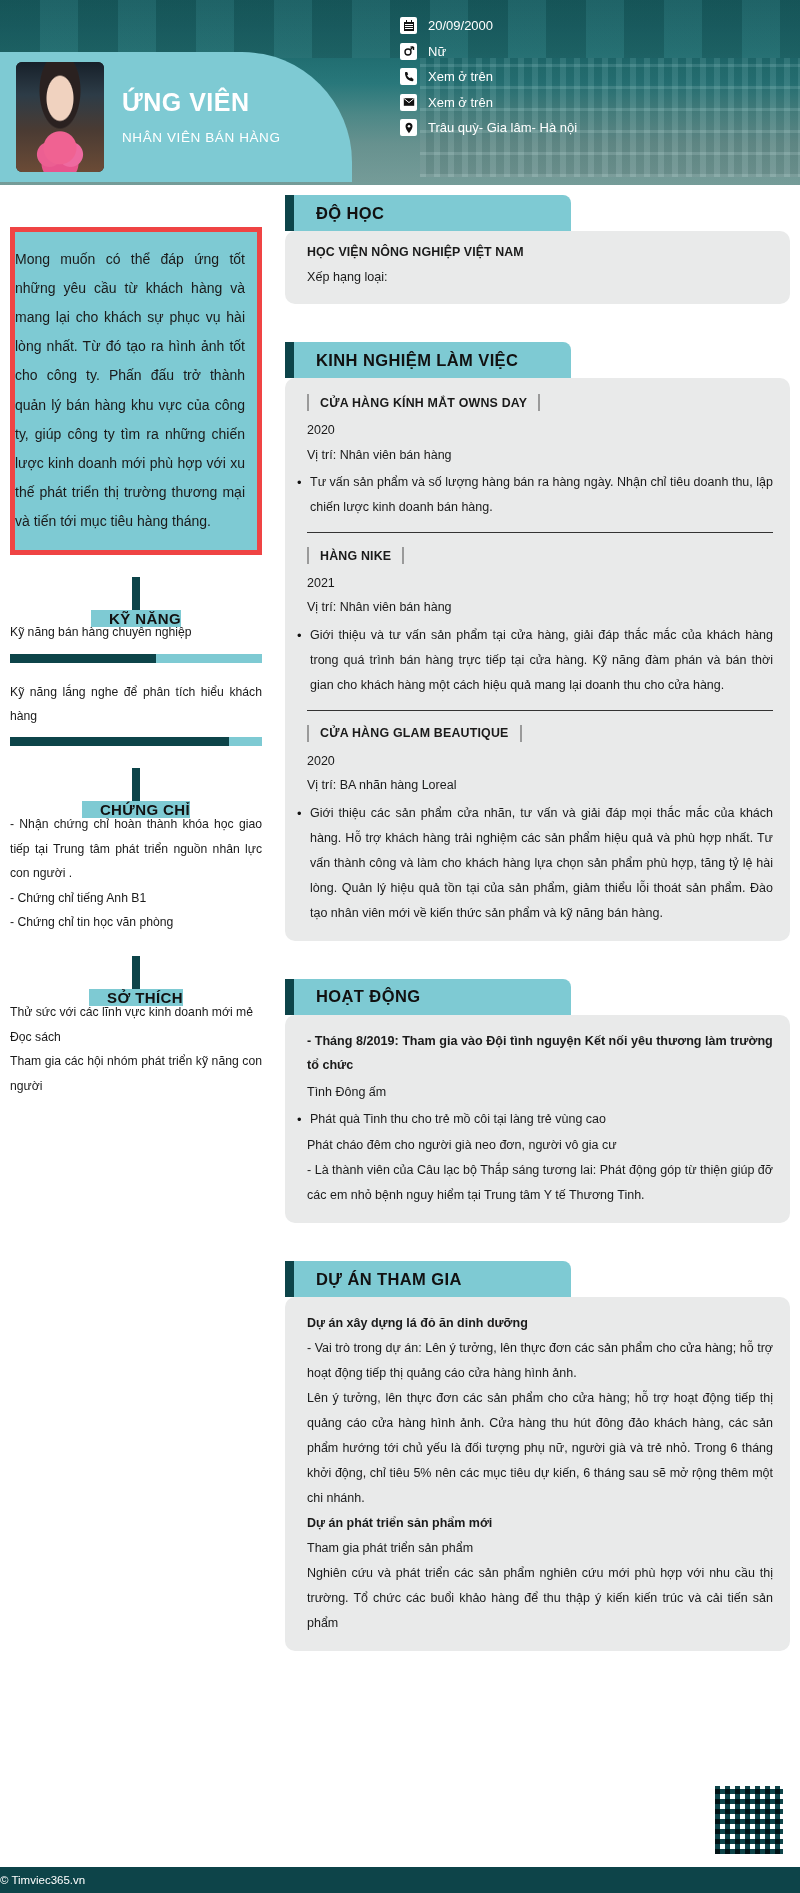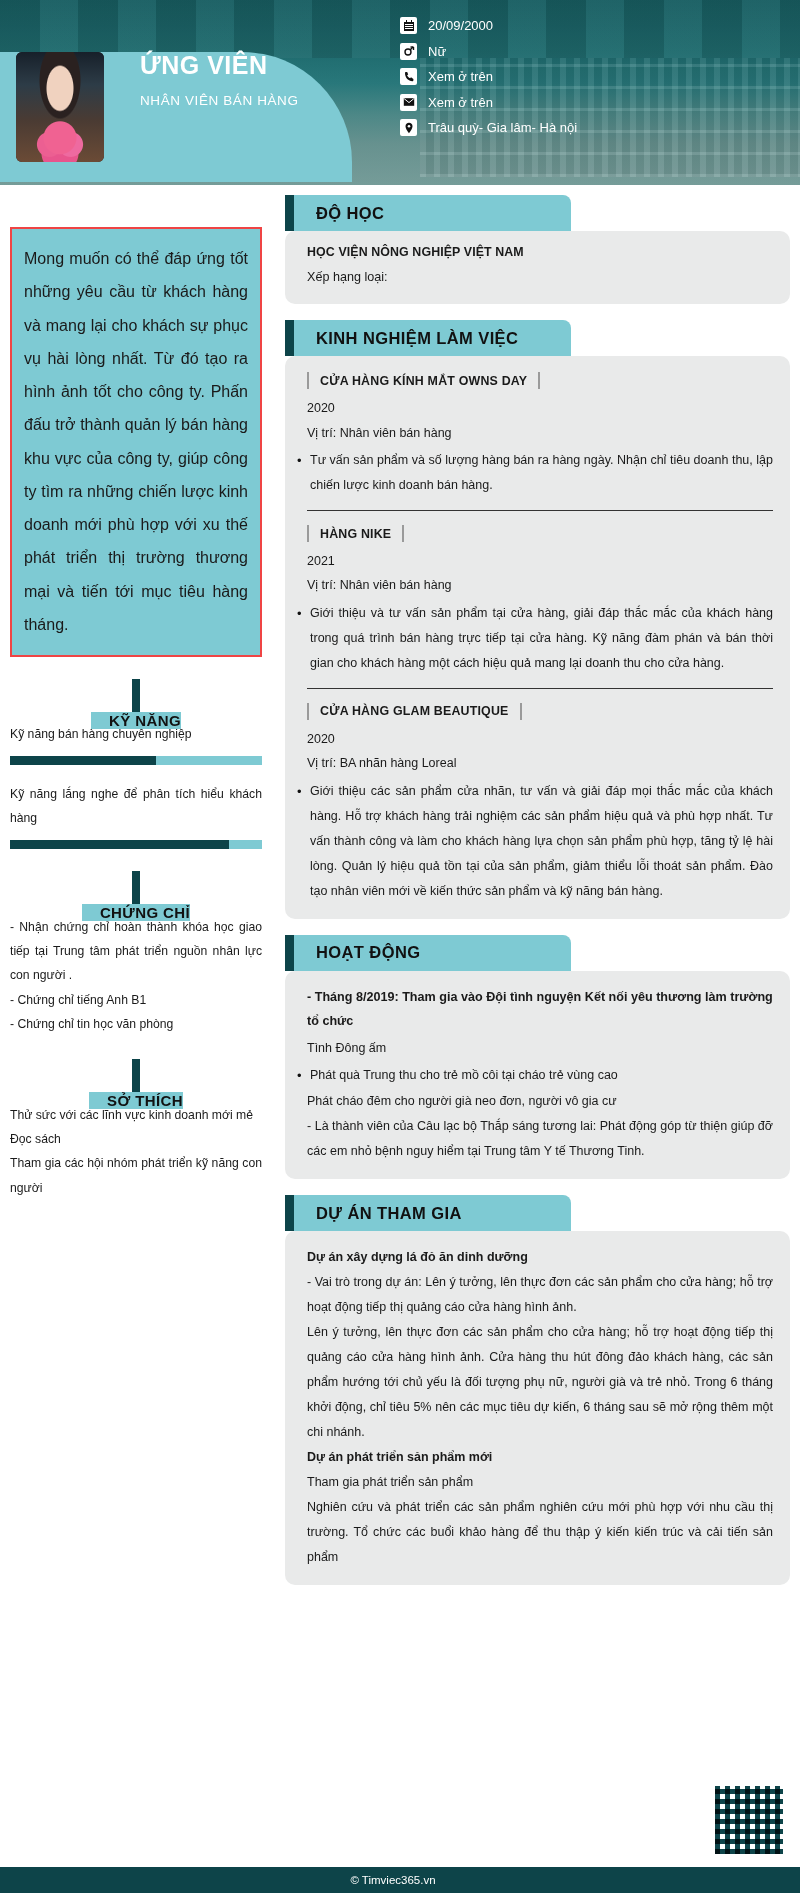--- a/index.html
+++ b/index.html
@@ -45,22 +45,22 @@
   }
 
   .name-panel {
     position: absolute;
     left: 0; top: 52px;
     width: 352px; height: 130px;
     background: #7ecad3;
     border-top-right-radius: 110px;
     border-bottom-right-radius: 0;
     display: flex;
+    align-items: center;
     z-index: 3;
-    gap: 18px;
   }
   .avatar {
     width: 88px; height: 110px;
     margin-left: 16px;
     border-radius: 6px;
     flex: none;
     overflow: hidden;
     position: relative;
     background: #2b2320;
   }
@@ -136,23 +136,23 @@
   .col-right {
     position: absolute;
     left: 285px;
     top: 10px;
     width: 505px;
   }
 
   
   .summary-box {
     background: #7ecad3;
-    border: 2px solid #ef4444;
-    padding: 13px 12px 14px 12px;
-    font-size: 16px;
+    border: 5px solid #ef4444;
+    padding: 13px 12px 14px 0;
+    font-size: 14px;
     line-height: 2.08;
     color: #1a1a1a;
     text-align: justify;
   }
 
   
   .sec-bar {
     display: flex;
     align-items: center;
     height: 33px;
@@ -235,21 +235,21 @@
     color: #111111;
     letter-spacing: .4px;
   }
   .r-card {
     background: #e9eaea;
     border-radius: 10px;
     padding: 14px 17px 15px 22px;
     font-size: 12.4px;
     color: #1a1a1a;
   }
-  .r-block { margin-bottom: 16px; }
+  .r-block { margin-bottom: 38px; }
 
   .edu-name {
     font-size: 12.4px;
     font-weight: bold;
     letter-spacing: .1px;
     margin-bottom: 7px;
   }
   .edu-line { font-size: 12.6px; line-height: 1.85; }
 
   .job { padding-top: 2px; }
@@ -313,21 +313,21 @@
 
   
   .footer {
     position: absolute;
     left: 0; bottom: 0;
     width: 800px;
     height: 26px;
     background: #0d4449;
     display: flex;
     align-items: center;
-    justify-content: center;
+    justify-content: flex-start;
     padding-right: 14px;
     margin-top: 44px;
   }
   .footer span {
     color: #ffffff;
     font-size: 11.5px;
   }
   .qr {
     position: absolute;
     right: 14px;
@@ -546,21 +546,21 @@
         <div class="bar">
             <span>HOẠT ĐỘNG</span>
           </div>
       </div>
       <div class="r-card">
         <div class="act-head">- Tháng 8/2019: Tham gia vào Đội tình nguyện Kết nối yêu thương làm trường tổ chức</div>
         <div class="job-meta">Tình Đông ấm</div>
         <div class="bullets">
           <div class="bullet">
             <span class="dot">•</span>
-            <span class="btext">Phát quà Trung thu cho trẻ mồ côi tại cháo trẻ vùng cao</span>
+            <span class="btext">Phát quà Tinh thu cho trẻ mồ côi tại làng trẻ vùng cao</span>
           </div>
         </div>
         <div class="proj-text">Phát cháo đêm cho người già neo đơn, người vô gia cư</div>
         <div class="proj-text">- Là thành viên của Câu lạc bộ Thắp sáng tương lai: Phát động góp từ thiện giúp đỡ các em nhỏ bệnh nguy hiểm tại Trung tâm Y tế Thương Tinh.</div>
       </div>
     </div>
 
     <div class="r-block">
       <div class="r-sec-bar">
         <div class="tab"></div>

